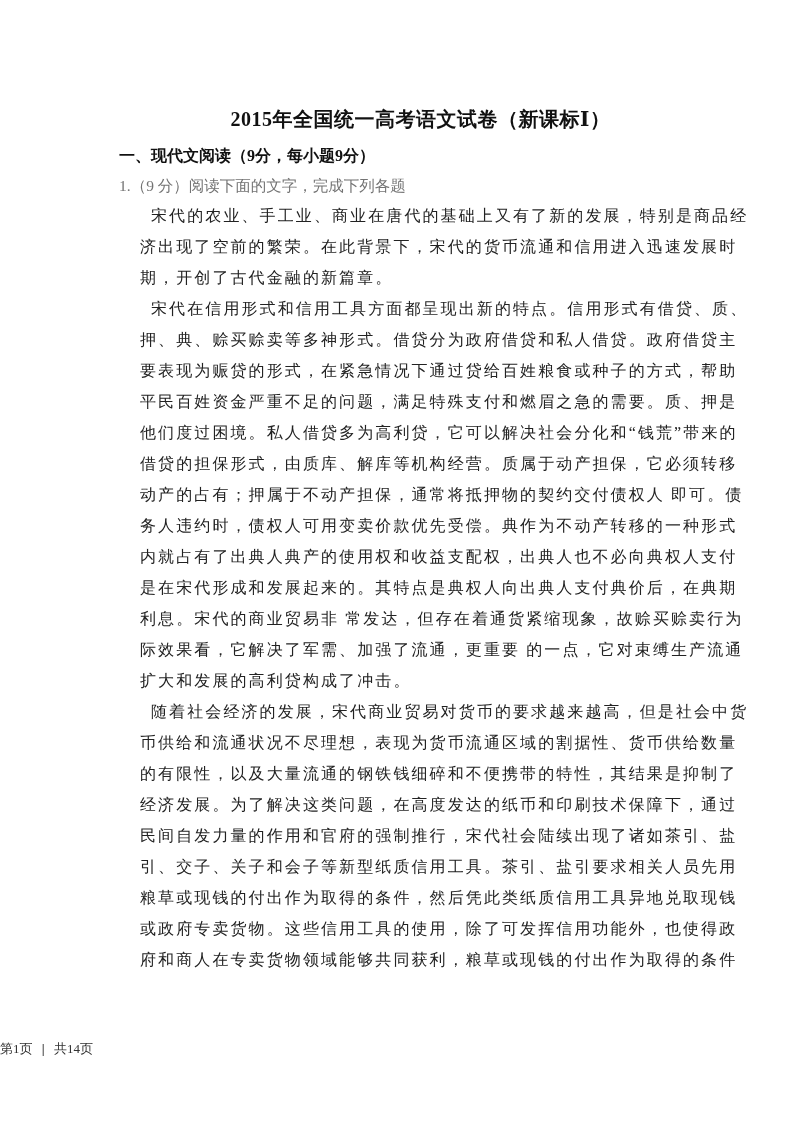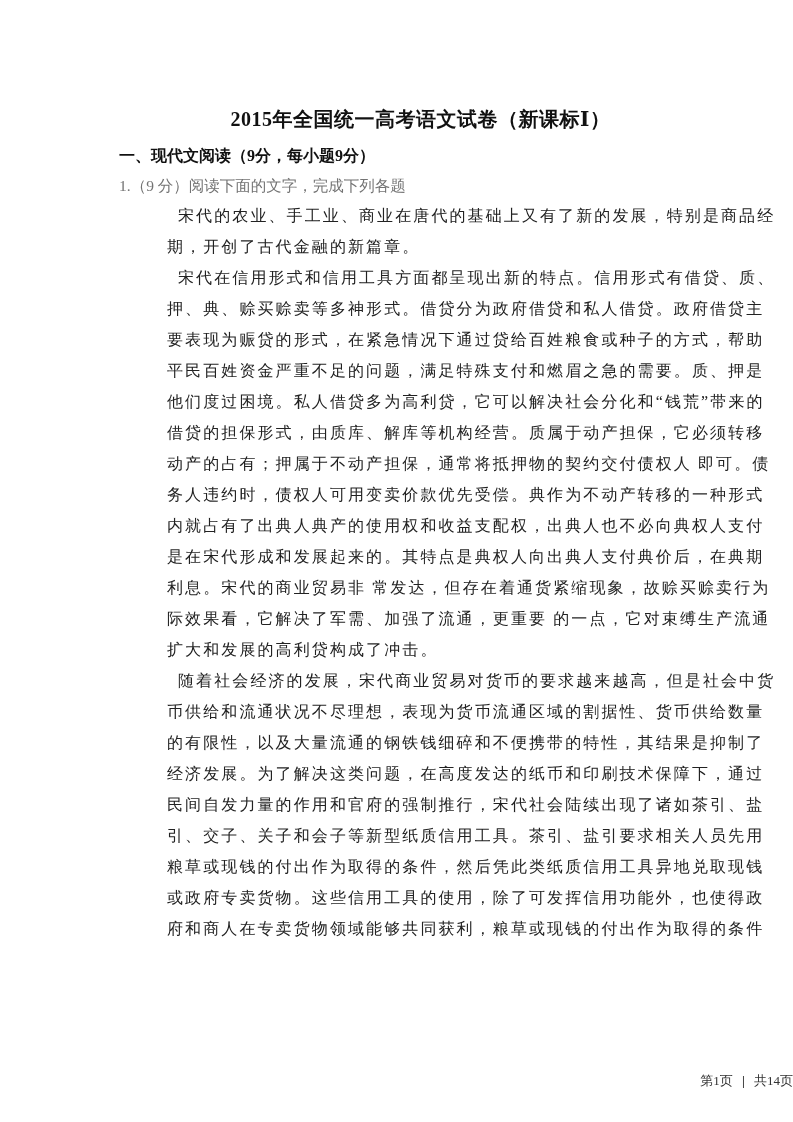--- a/index.html
+++ b/index.html
@@ -62,31 +62,30 @@
     width: 535px;
   }
   .line {
     height: 31px;
     line-height: 22px;
     font-family: "Liberation Serif", "DejaVu Serif", serif;
     font-size: 16px;
     color: #222;
     white-space: nowrap;
     letter-spacing: 2.1px;
-    margin-left: 27px;
   }
   .line.indent {
     padding-left: 11px;
   }
   .footer {
     position: absolute;
     left: 0;
     width: 793px;
-    top: 1072px;
-    text-align: right;
+    top: 1040px;
+    text-align: left;
     font-family: "Liberation Serif", "DejaVu Serif", serif;
     font-size: 13px;
     line-height: 18px;
     color: #333;
   }
   .footer .sep {
     display: inline-block;
     margin: 0 6px;
     font-weight: bold;
   }
@@ -94,20 +93,21 @@
 </head>
 <body>
 
 <div class="page">
   <div class="title">2015年全国统一高考语文试卷（新课标Ⅰ）</div>
   <div class="section-heading">一、现代文阅读（9分，每小题9分）</div>
   <div class="question-line">1.（9 分）阅读下面的文字，完成下列各题</div>
 
   <div class="passage" id="passage">
       <div class="line indent">宋代的农业、手工业、商业在唐代的基础上又有了新的发展，特别是商品经</div>
+      <div class="line">济出现了空前的繁荣。在此背景下，宋代的货币流通和信用进入迅速发展时</div>
       <div class="line">期，开创了古代金融的新篇章。</div>
       <div class="line indent">宋代在信用形式和信用工具方面都呈现出新的特点。信用形式有借贷、质、</div>
       <div class="line">押、典、赊买赊卖等多神形式。借贷分为政府借贷和私人借贷。政府借贷主</div>
       <div class="line">要表现为赈贷的形式，在紧急情况下通过贷给百姓粮食或种子的方式，帮助</div>
       <div class="line">平民百姓资金严重不足的问题，满足特殊支付和燃眉之急的需要。质、押是</div>
       <div class="line">他们度过困境。私人借贷多为高利贷，它可以解决社会分化和“钱荒”带来的</div>
       <div class="line">借贷的担保形式，由质库、解库等机构经营。质属于动产担保，它必须转移</div>
       <div class="line">动产的占有；押属于不动产担保，通常将抵押物的契约交付债权人 即可。债</div>
       <div class="line">务人违约时，债权人可用变卖价款优先受偿。典作为不动产转移的一种形式</div>
       <div class="line">内就占有了出典人典产的使用权和收益支配权，出典人也不必向典权人支付</div>

